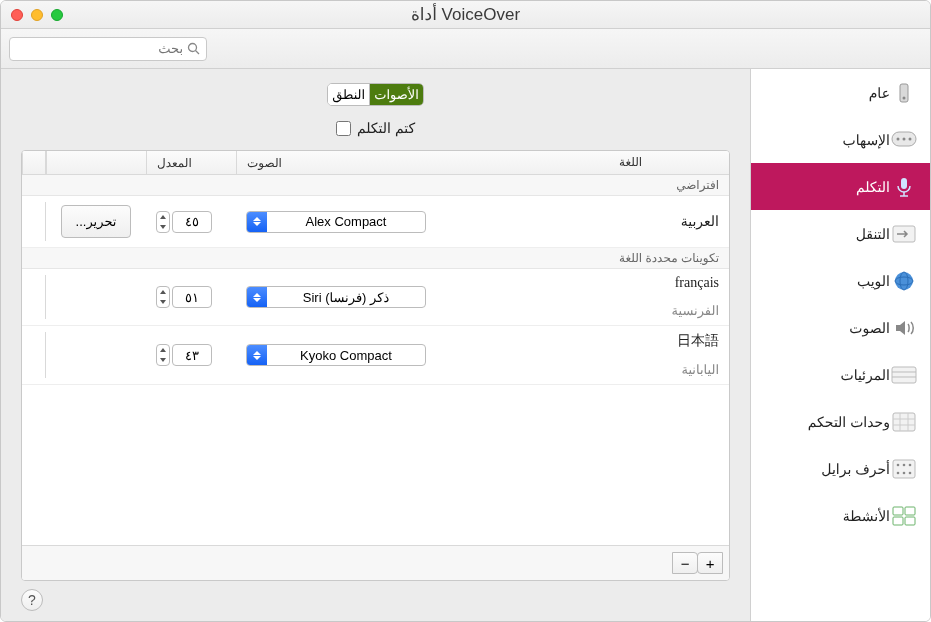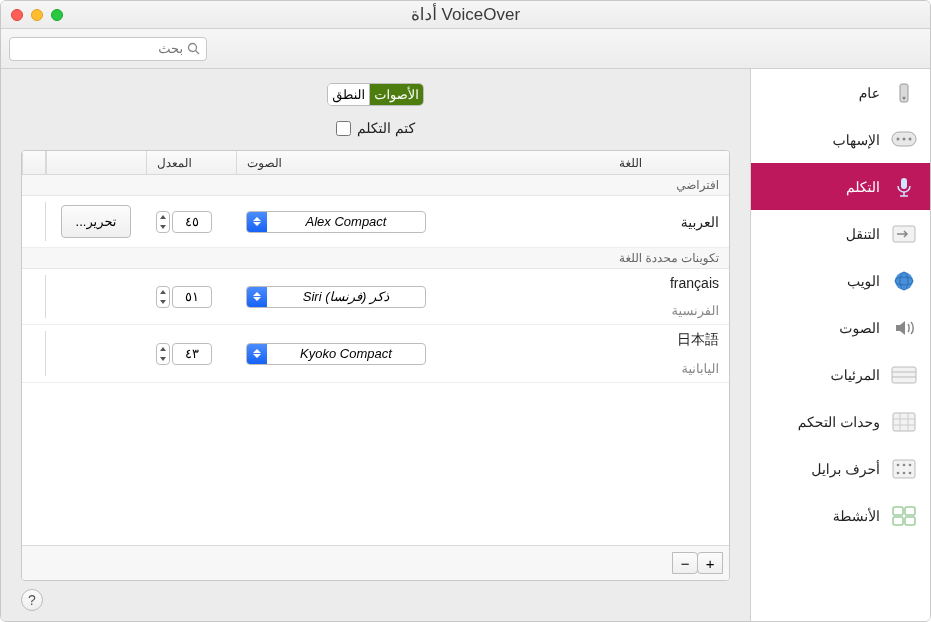--- a/index.html
+++ b/index.html
@@ -56,21 +56,20 @@
 .sidebar {
   width:180px;
   border-left:1px solid #d0d0d0;
   background:#fff;
   overflow-y:auto;
 }
 .sidebar-item {
   height:47px;
   display:flex;
   align-items:center;
-  gap:10px;
   padding:0 12px;
   cursor:pointer;
   font-size:14px;
   color:#222;
 }
 .sidebar-item.selected {
   background:#be185d;
   color:#fff;
 }
 .sidebar-icon {
@@ -130,21 +129,21 @@
 }
 .thead {
   display:flex;
   height:24px;
   background:linear-gradient(#fbfbfb,#f1f1f1);
   border-bottom:1px solid #d9d9d9;
   align-items:center;
   font-size:12px;
   color:#333;
 }
-.col-lang { width:120px; padding:0 10px; text-align:right; }
+.col-lang { width:120px; padding:0 10px; text-align:right;font-family:Liberation Serif, serif; }
 .col-voice { flex:1; padding:0 10px; text-align:right; }
 .col-rate { width:90px; padding:0 10px; text-align:right; }
 .col-edit { width:100px; }
 .col-end { width:24px; border-right:1px solid #d9d9d9; height:100%; }
 .thead > div { border-left:1px solid #d9d9d9; height:100%; display:flex; align-items:center; justify-content:flex-end; }
 .thead > div:first-child { border-left:none; }
 .group {
   background:#f7f7f7;
   font-size:12px;
   color:#666;
@@ -174,21 +173,20 @@
   overflow:hidden;
   width:180px;
   background:#fff;
 }
 .popup-label {
   flex:1;
   padding:0 19px;
   font-size:13px;
   text-align:center;
   direction:ltr;
-  font-style:italic;
 }
 .popup-btn {
   width:20px;
   height:100%;
   background:linear-gradient(#4c8dff,#1562f5);
   display:flex; align-items:center; justify-content:center;
   flex-direction:column;
   gap:1px;
 }
 .popup-btn::before, .popup-btn::after {

